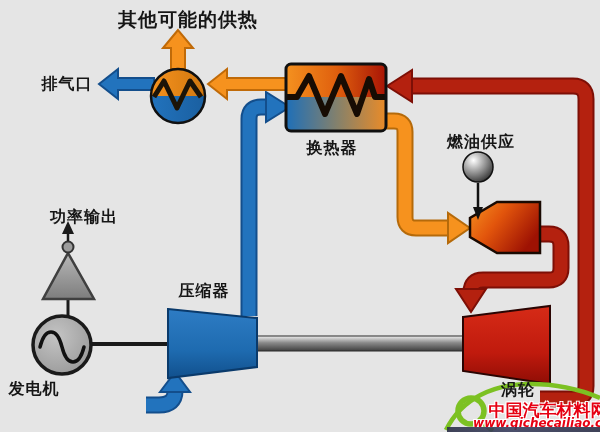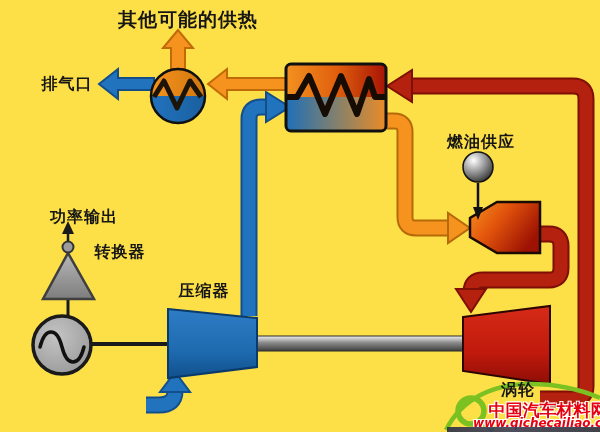--- a/index.html
+++ b/index.html
@@ -1,17 +1,17 @@
 <!DOCTYPE html>
 <html><head>
 <meta charset="utf-8">
 <style>
   html,body{margin:0;padding:0;}
   .stage{
-    position:relative;width:600px;height:432px;background:#fde047;
+    position:relative;width:600px;height:432px;background:#e5e5e5;
     font-family:"DejaVu Sans","Liberation Sans",sans-serif;overflow:hidden;
   }
   .stage svg{position:absolute;left:0;top:0;}
   .lbl{
     position:absolute;transform:translate(-50%,-50%);
     font-size:16px;font-weight:700;color:#161616;letter-spacing:1px;
     white-space:nowrap;line-height:1;
   }
   .wm-name{
     position:absolute;transform:translate(-50%,-50%);
@@ -175,23 +175,24 @@
 
     <g>
       <path d="M 446 430 C 462 398 494 384 530 384 C 562 384 584 391 600 398" fill="none" stroke="#7cc122" stroke-width="4.5"></path>
       <circle cx="471" cy="411" r="13" fill="none" stroke="#7cc122" stroke-width="5.5"></circle>
       <line x1="480" y1="420" x2="491" y2="429" stroke="#7cc122" stroke-width="5.5" stroke-linecap="round"></line>
     </g>
   </svg>
 
   <div class="lbl" style="left:188px;top:19px;font-size:19px;">其他可能的供热</div>
   <div class="lbl" style="left:67px;top:84px;">排气口</div>
+  <div class="lbl" style="left:332px;top:148px;">换热器</div>
   <div class="lbl" style="left:481px;top:142px;">燃油供应</div>
   <div class="lbl" style="left:518px;top:390px;">涡轮</div>
   <div class="lbl" style="left:204px;top:291px;">压缩器</div>
   <div class="lbl" style="left:84px;top:217px;">功率输出</div>
-  <div class="lbl" style="left:120px;top:252px;">转换器</div>
+  <div class="lbl" style="left:34px;top:389px;">发电机</div>
 
   <div class="wm-name" style="left:548px;top:410px;">中国汽车材料网</div>
   <div class="wm-url" style="left:548px;top:423px;">www.qichecailiao.com</div>
   <div class="wm-strip"></div>
 
 </div>
 
 </body></html>

